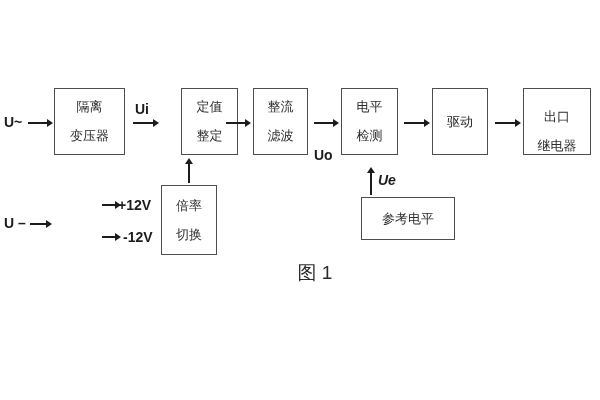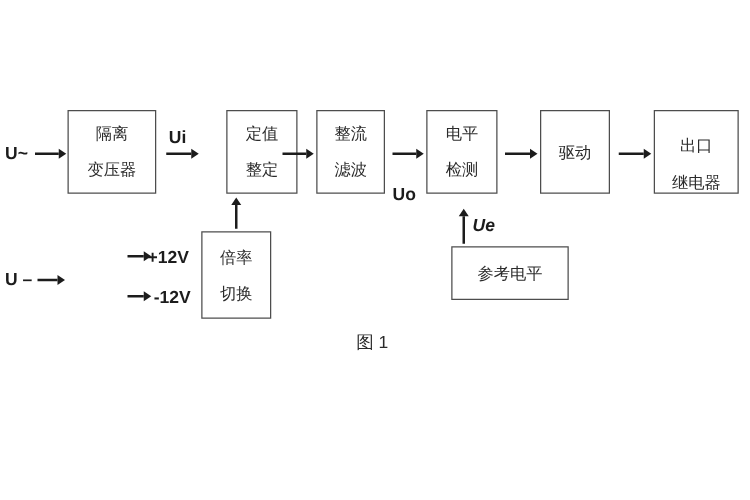--- a/index.html
+++ b/index.html
@@ -34,22 +34,23 @@
     position: absolute;
     color: #1c1c1c;
     font-size: 14px;
     font-weight: 600;
     line-height: 16px;
     white-space: nowrap;
   }
   .caption {
     position: absolute;
     color: #2b2b2b;
-    font-size: 14px;
+    font-size: 19px;
     line-height: 16px;
+    text-align: center;
   }
   .h-arrow {
     position: absolute;
     height: 1.5px;
     background: #1c1c1c;
   }
   .h-arrow::after {
     content: "";
     position: absolute;
     right: -6px;

